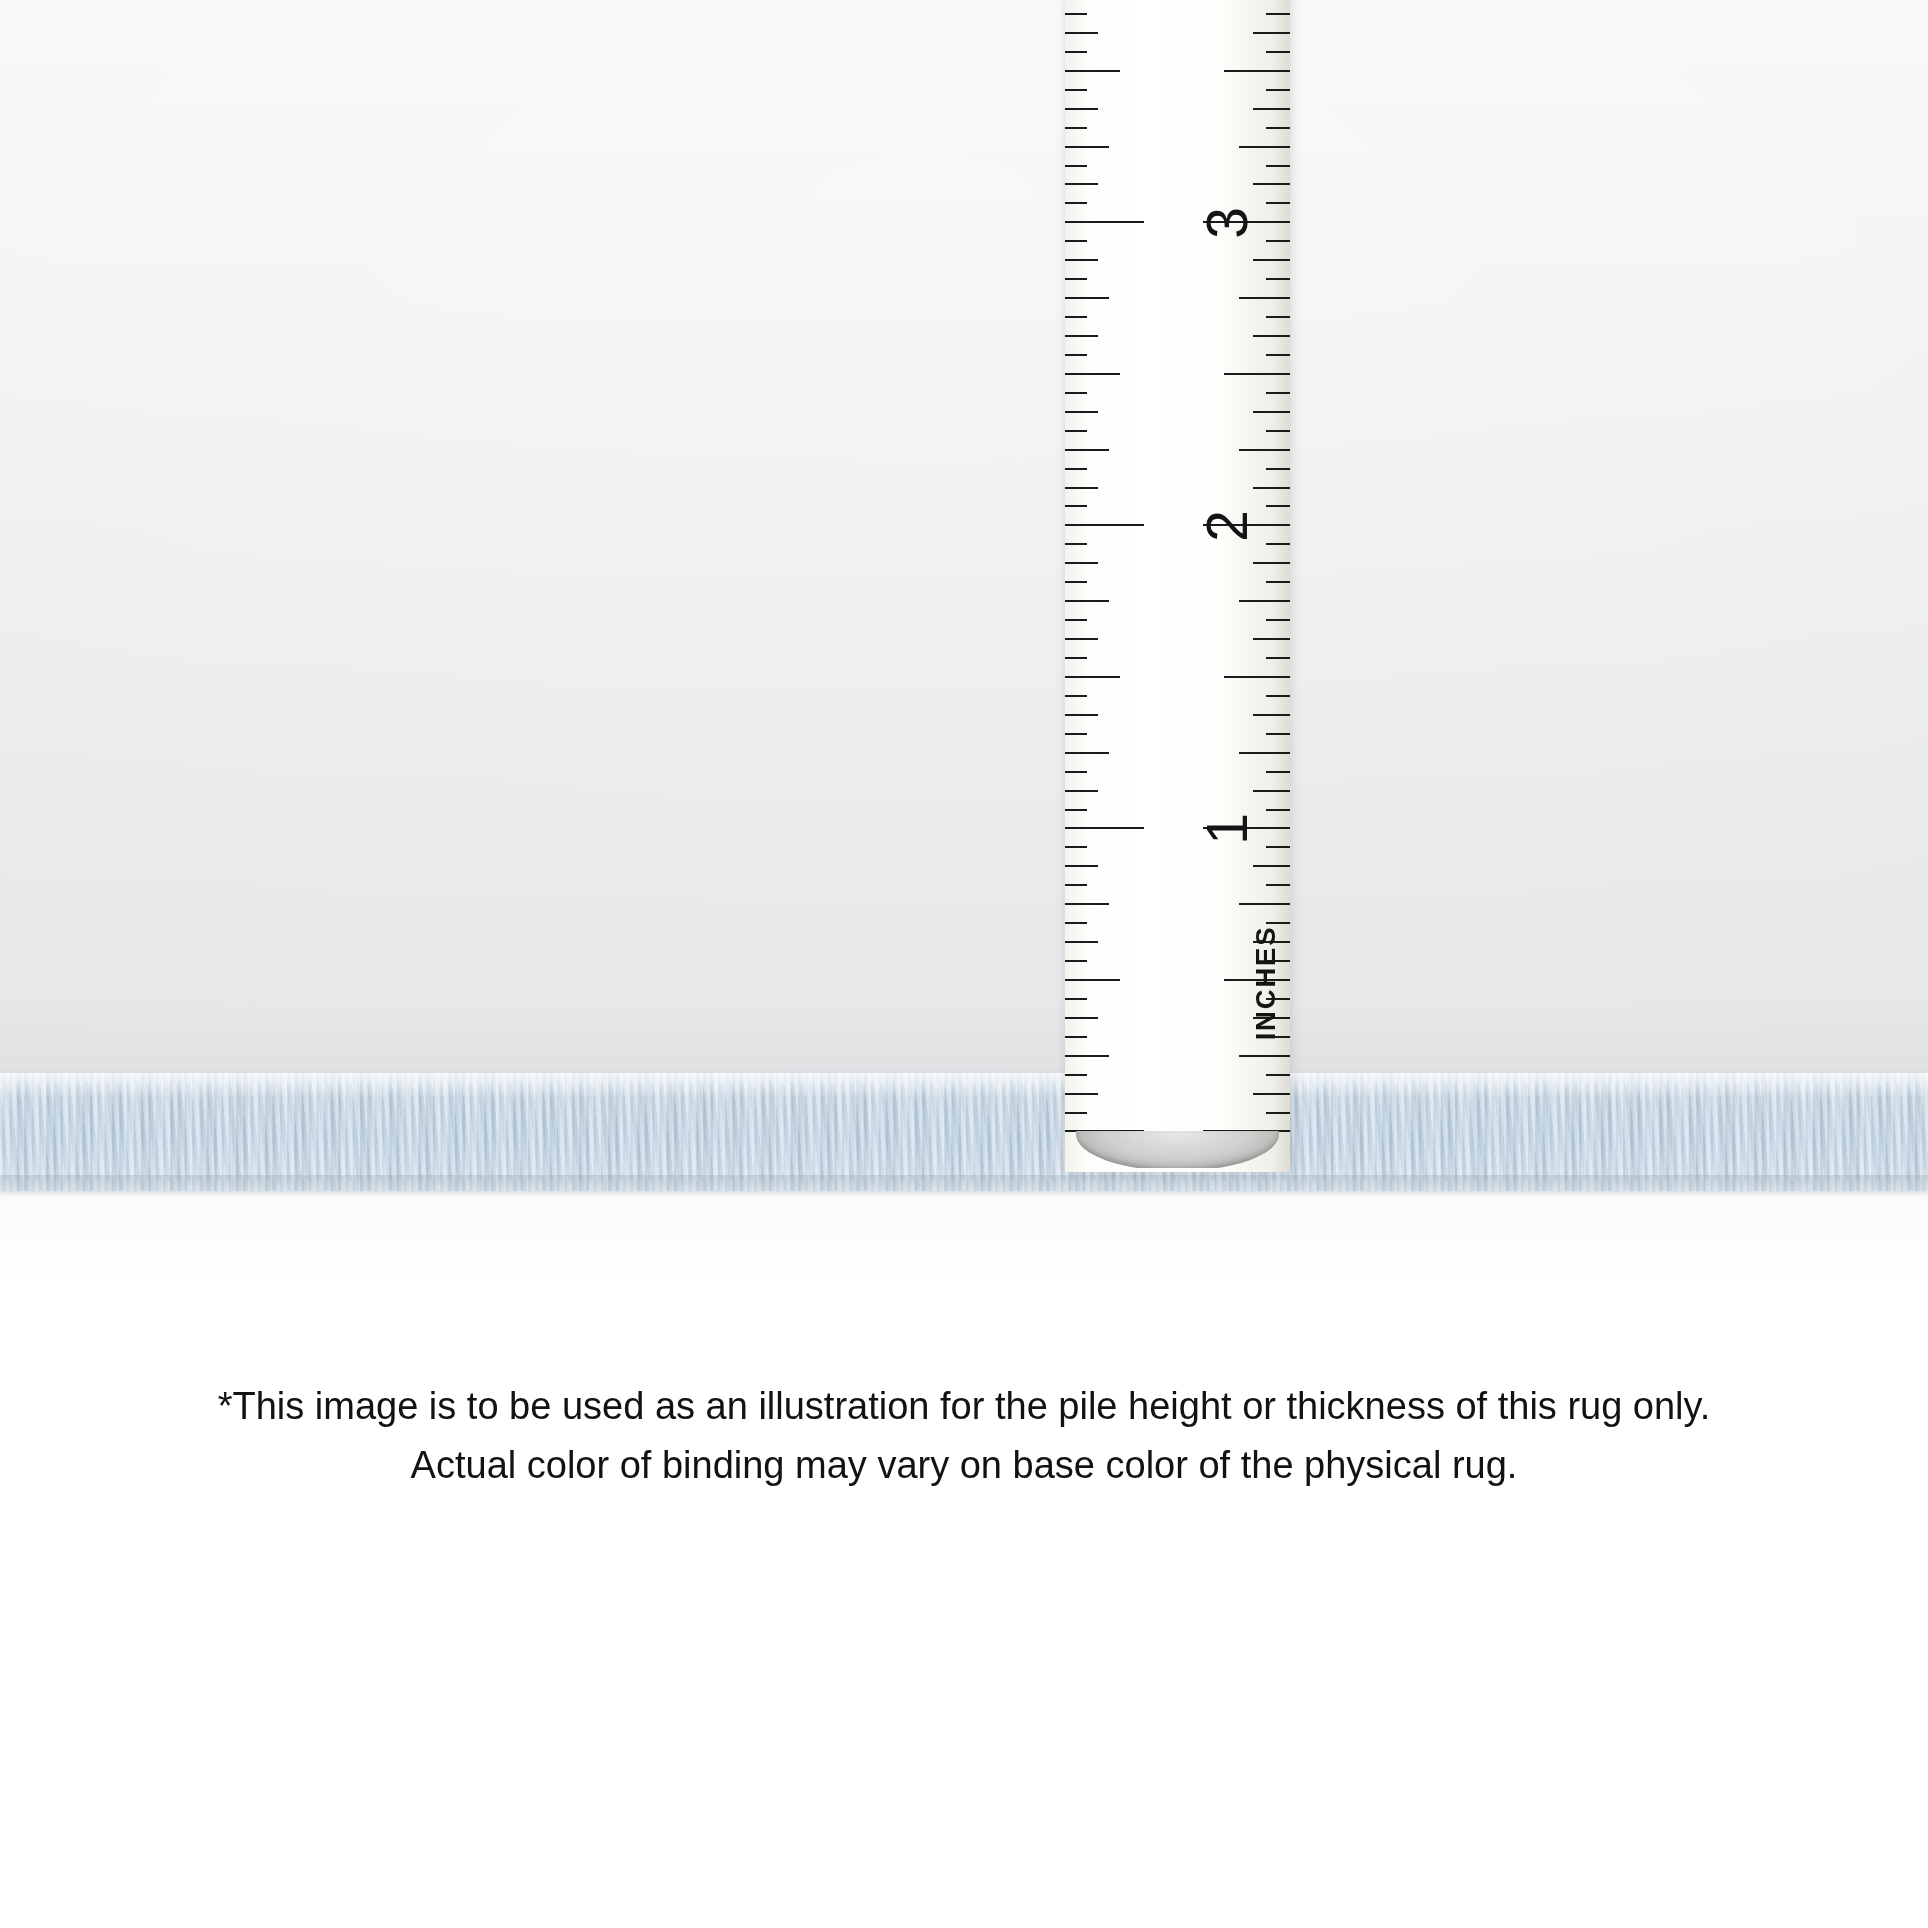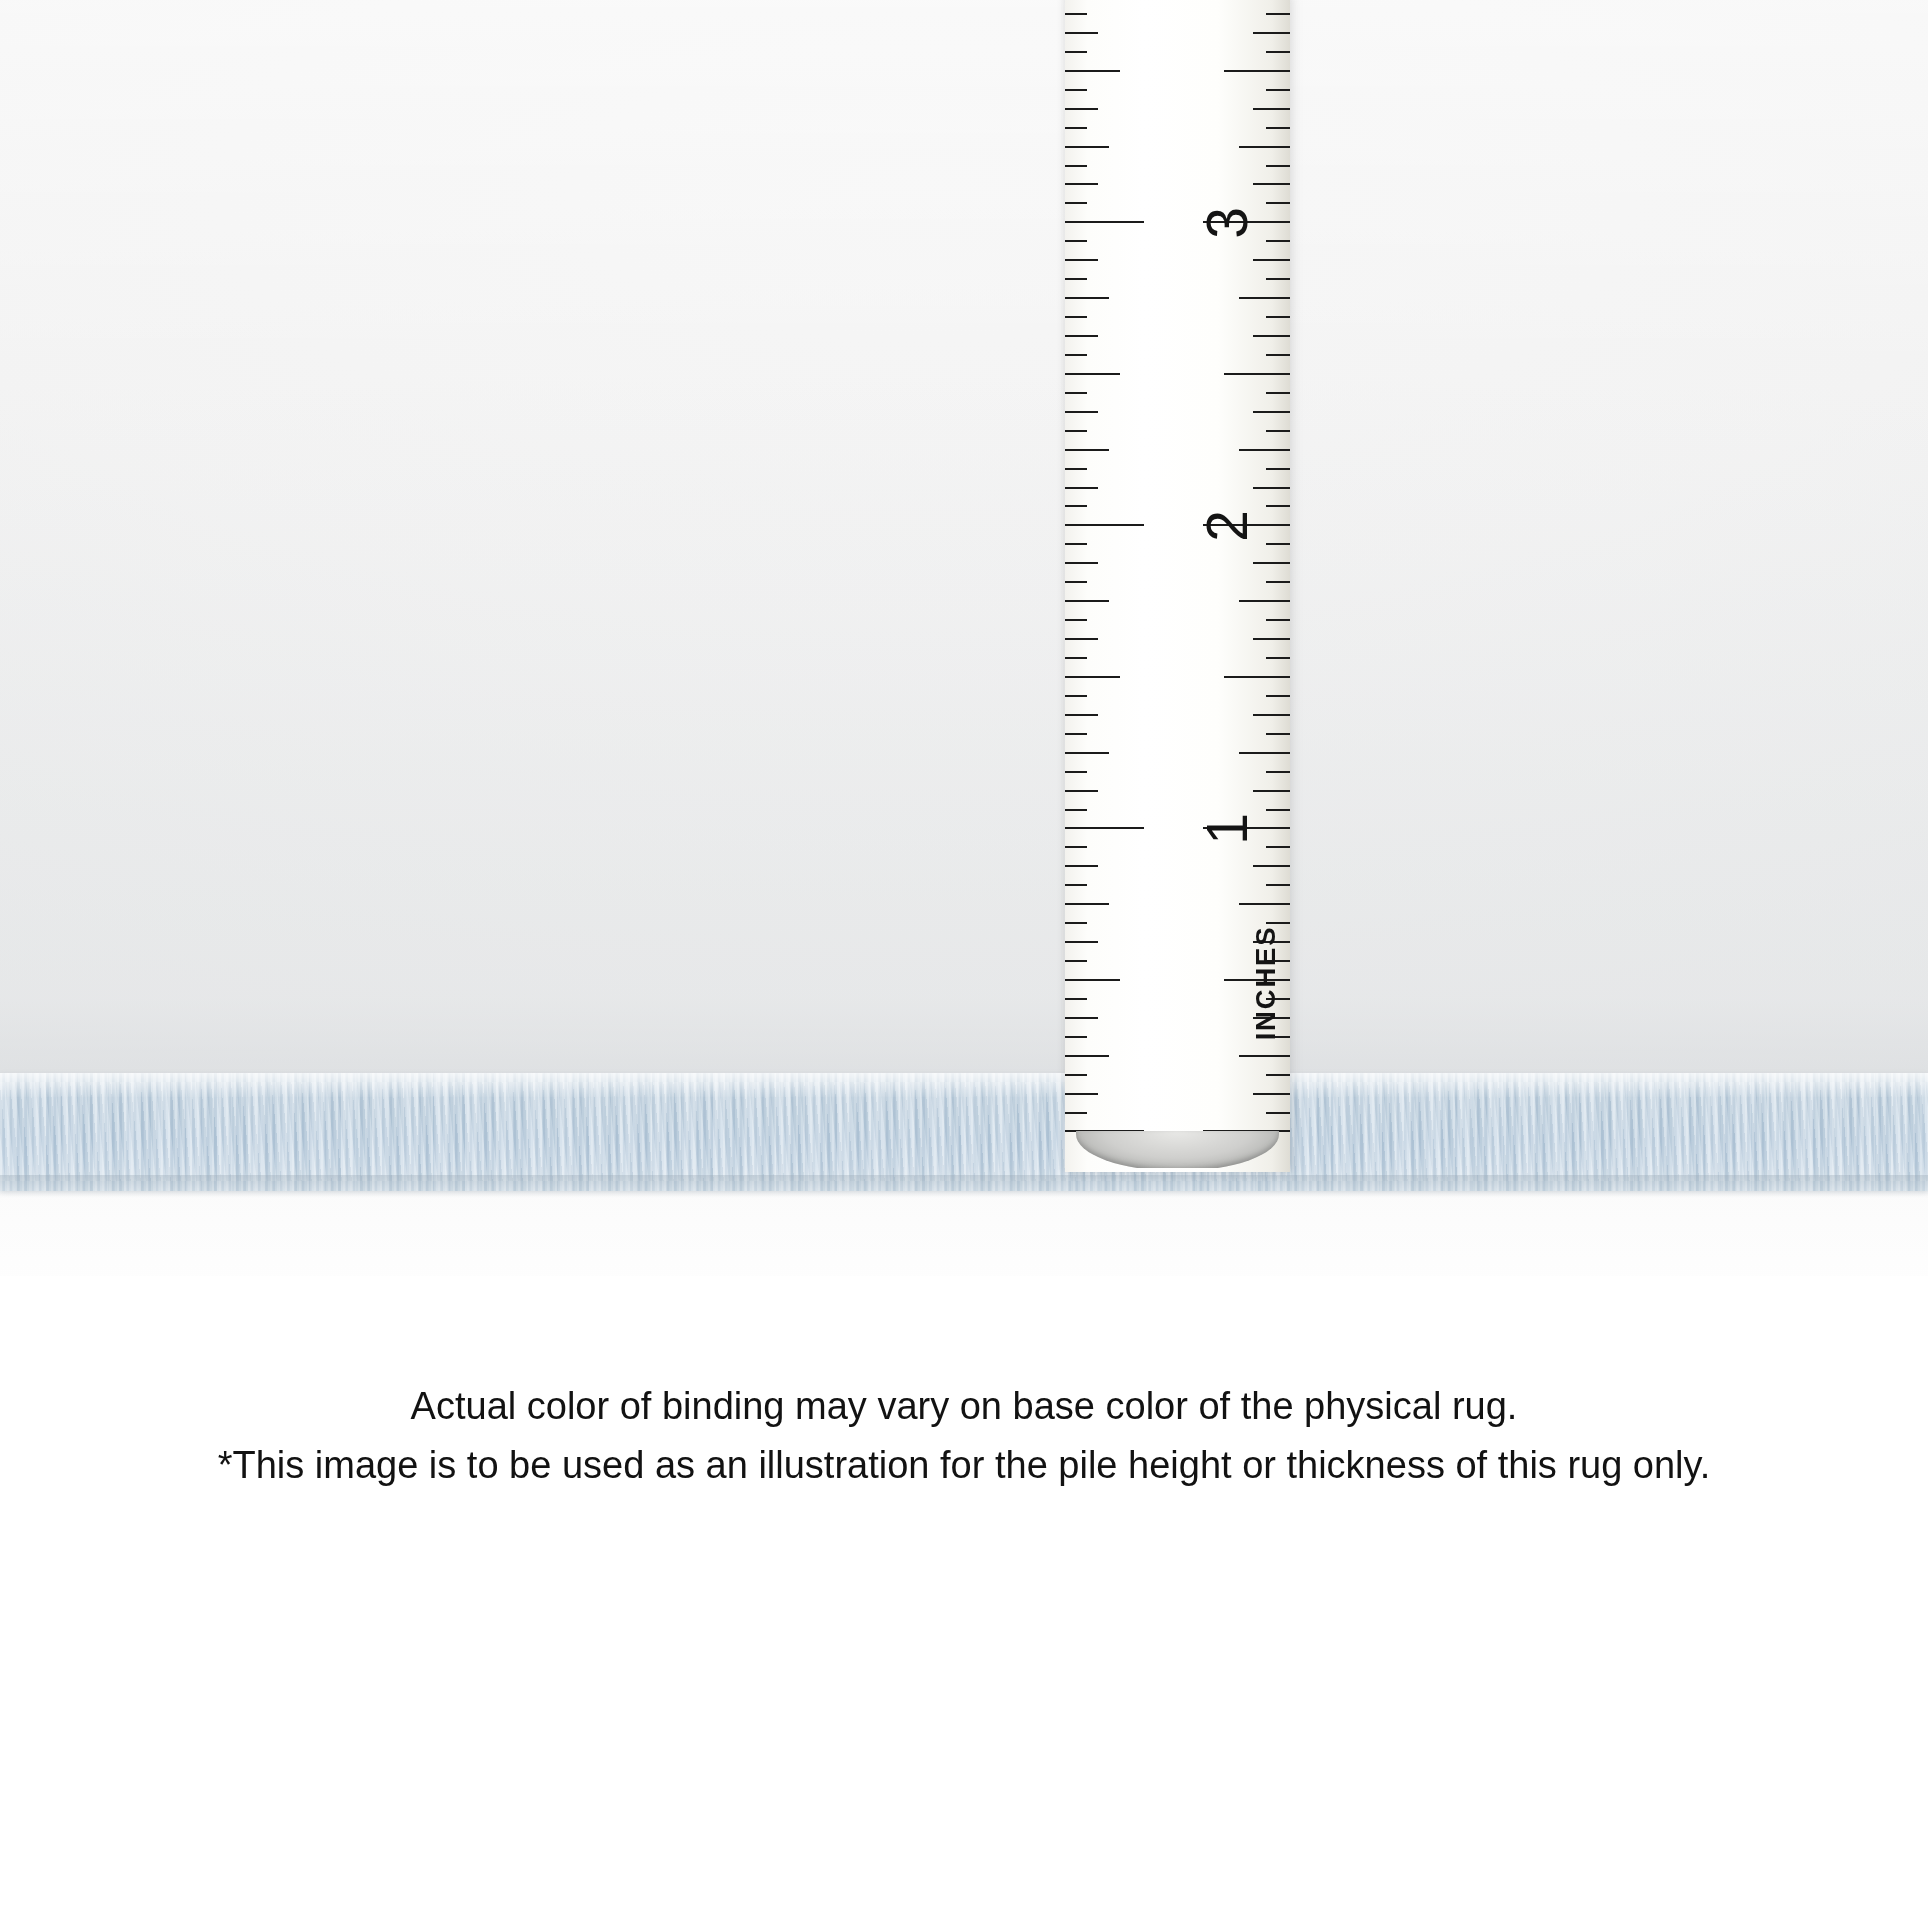--- a/index.html
+++ b/index.html
@@ -347,18 +347,18 @@
         </div>
     </div>
 
     <div class="ruler-tip">
       <div class="ruler-tip-shape"></div>
     </div>
 
   </div>
 
   <div class="caption">
+    <span class="caption-line">*This image is to be used as an illustration for the pile height or thickness of this rug only.</span>
     <span class="caption-line">Actual color of binding may vary on base color of the physical rug.</span>
-    <span class="caption-line">*This image is to be used as an illustration for the pile height or thickness of this rug only.</span>
   </div>
 
 </div>
 
 
 </body></html>

